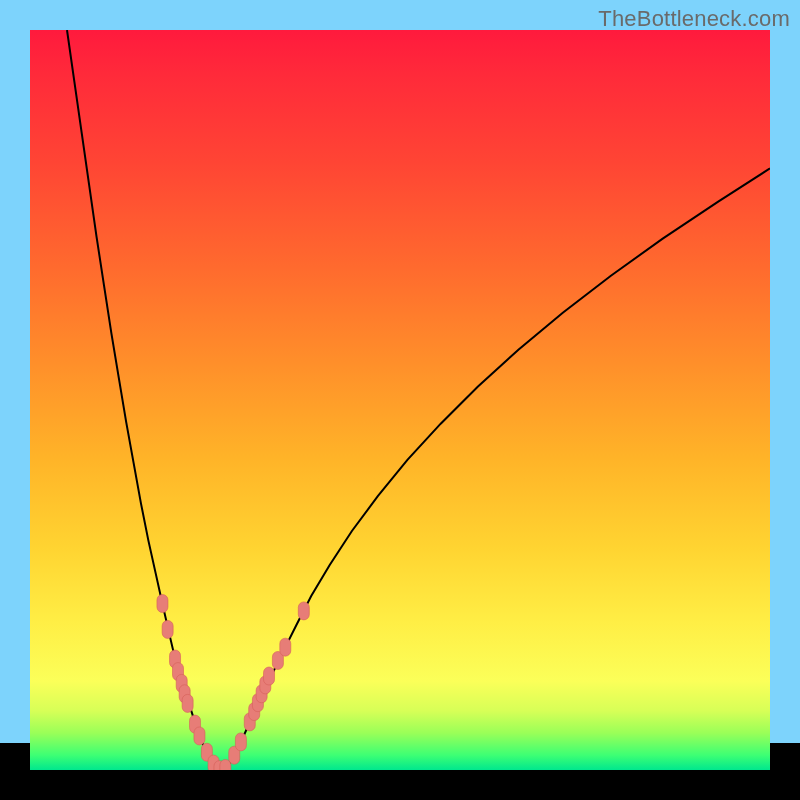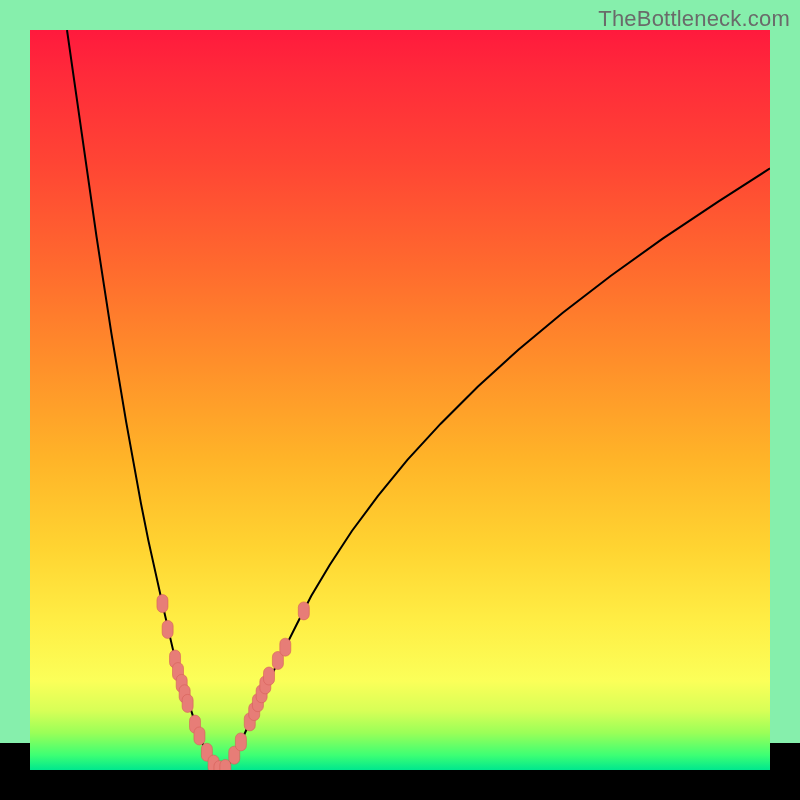--- a/index.html
+++ b/index.html
@@ -8,21 +8,21 @@
     width: 800px;
     height: 800px;
     background: #000;
     overflow: hidden;
     font-family: Arial, Helvetica, sans-serif;
   }
   .frame {
     position: relative;
     width: 800px;
     height: 743px;
-    background: #86efac;
+    background: #7dd3fc;
   }
   .plot {
     position: absolute;
     left: 30px;
     top: 30px;
     width: 740px;
     height: 740px;
     
     background: linear-gradient(to bottom,
       #ff1a3d 0%,

